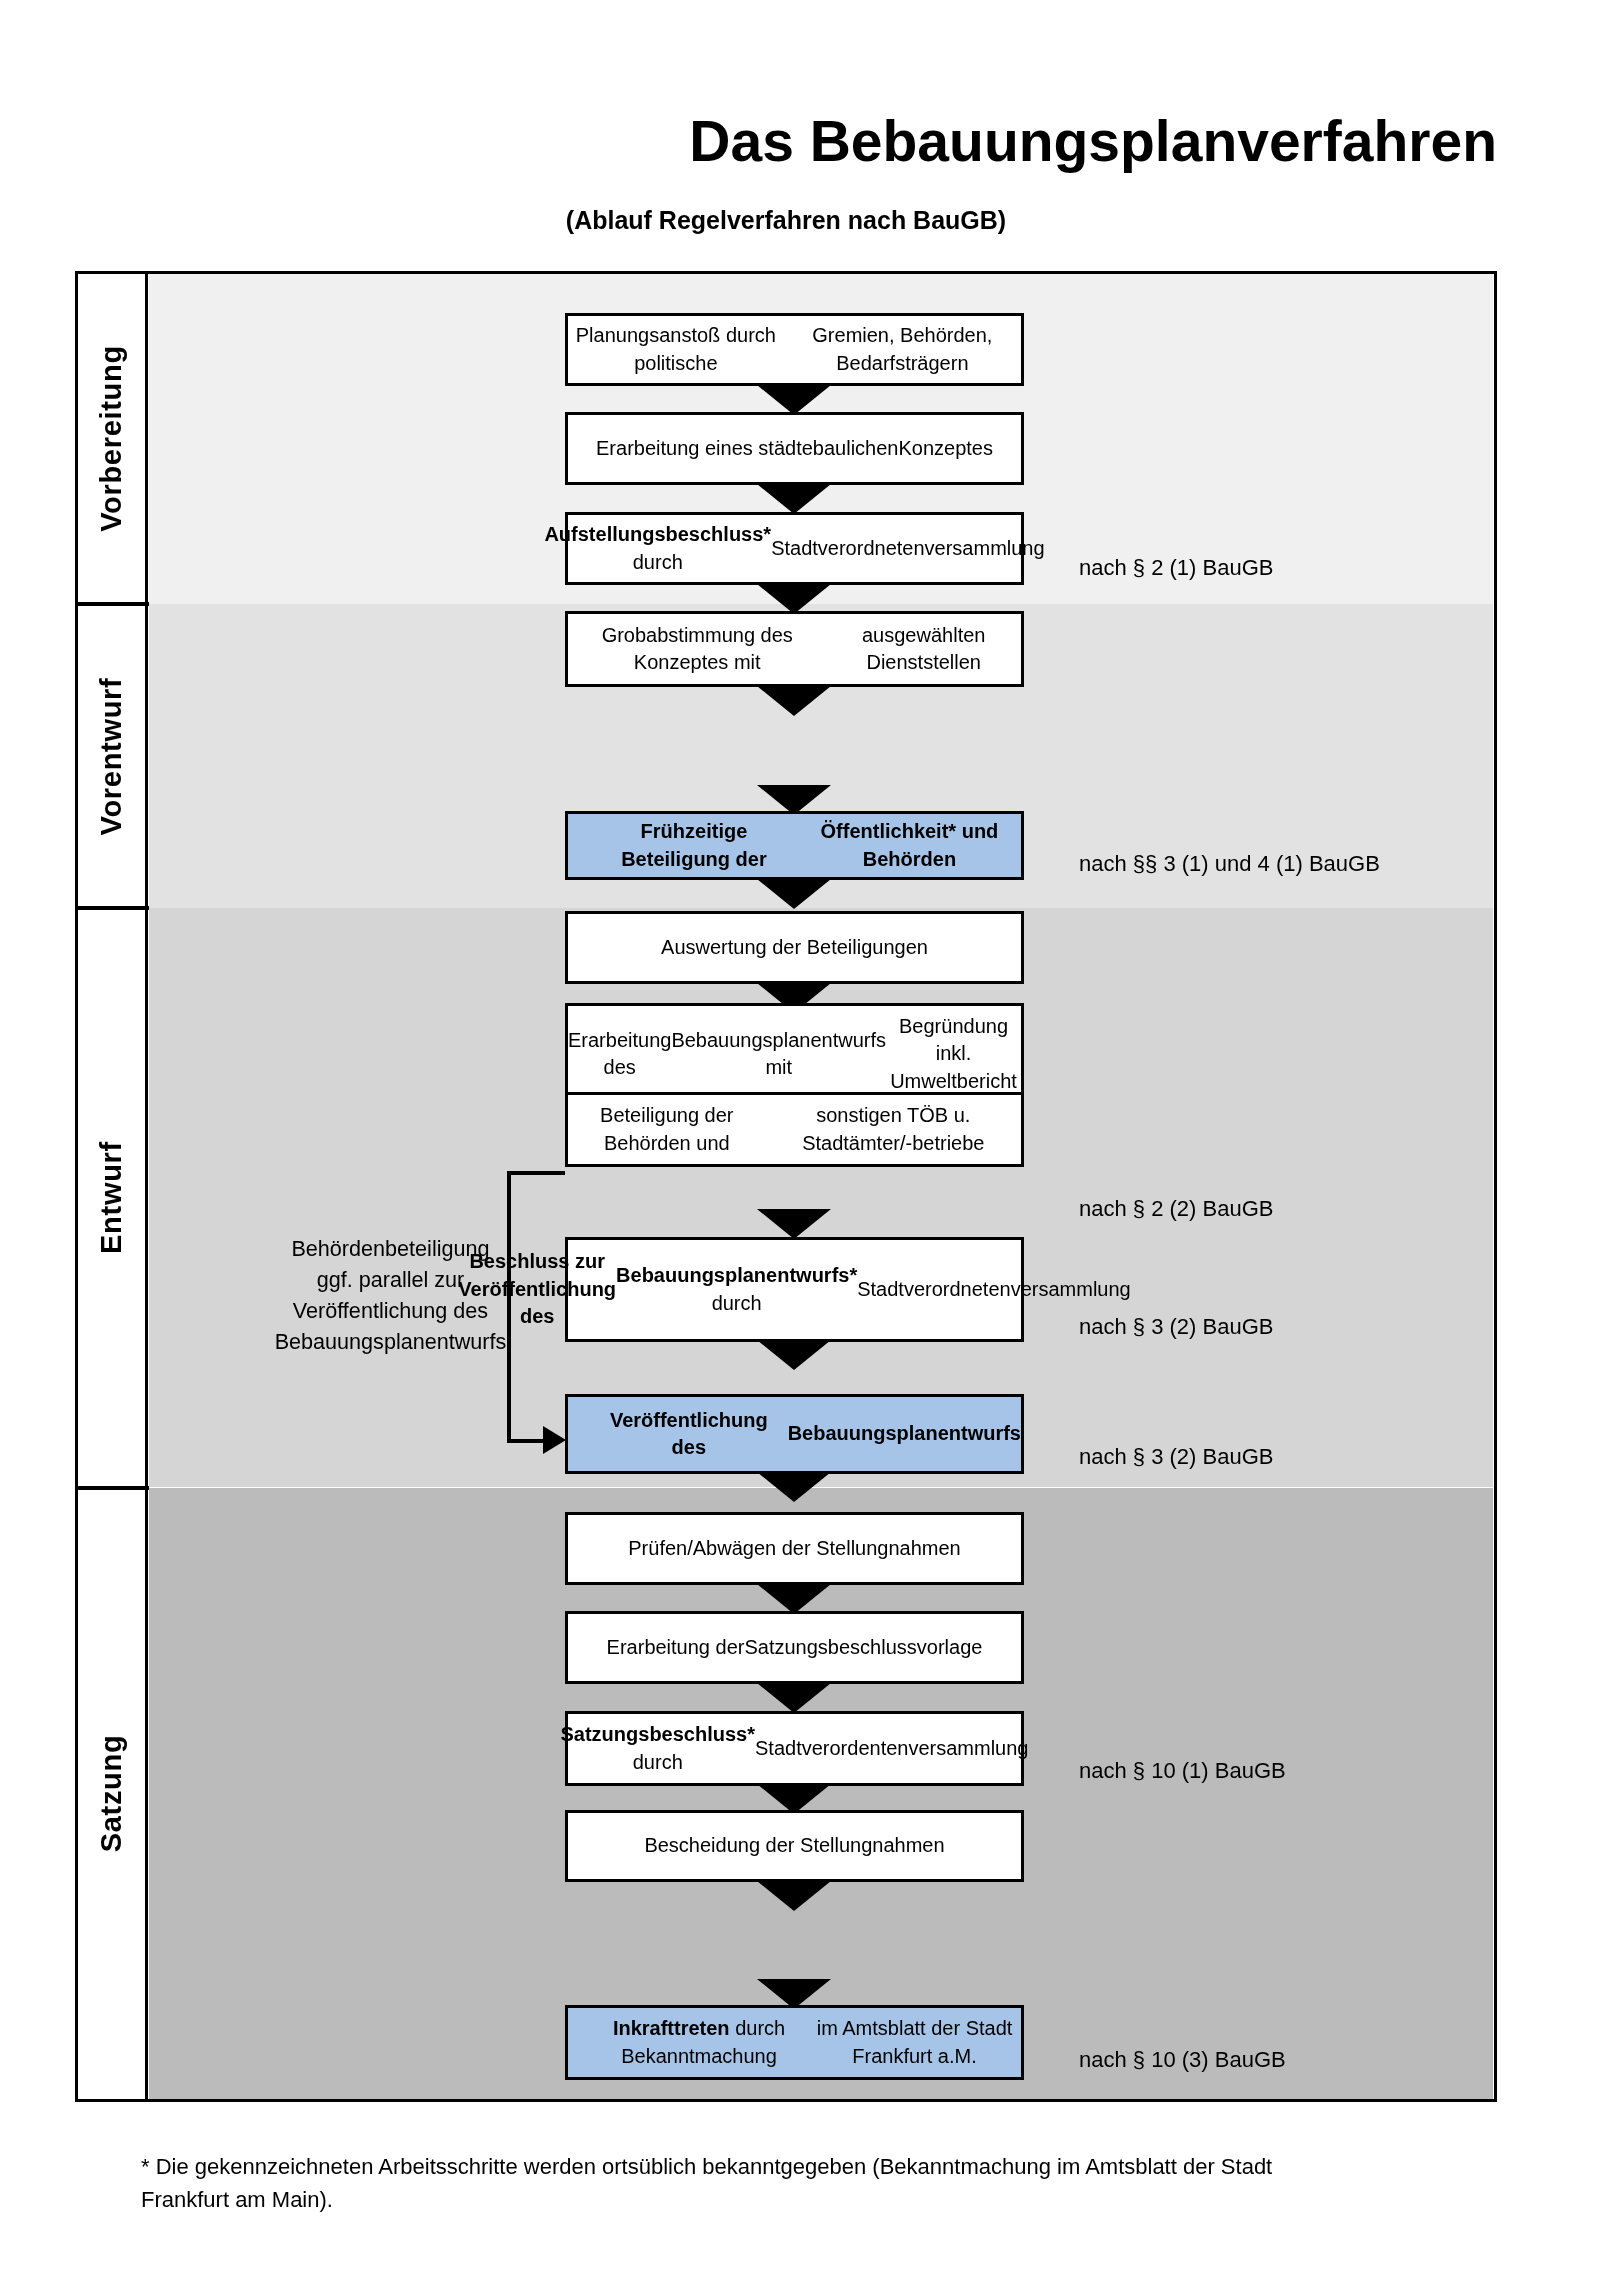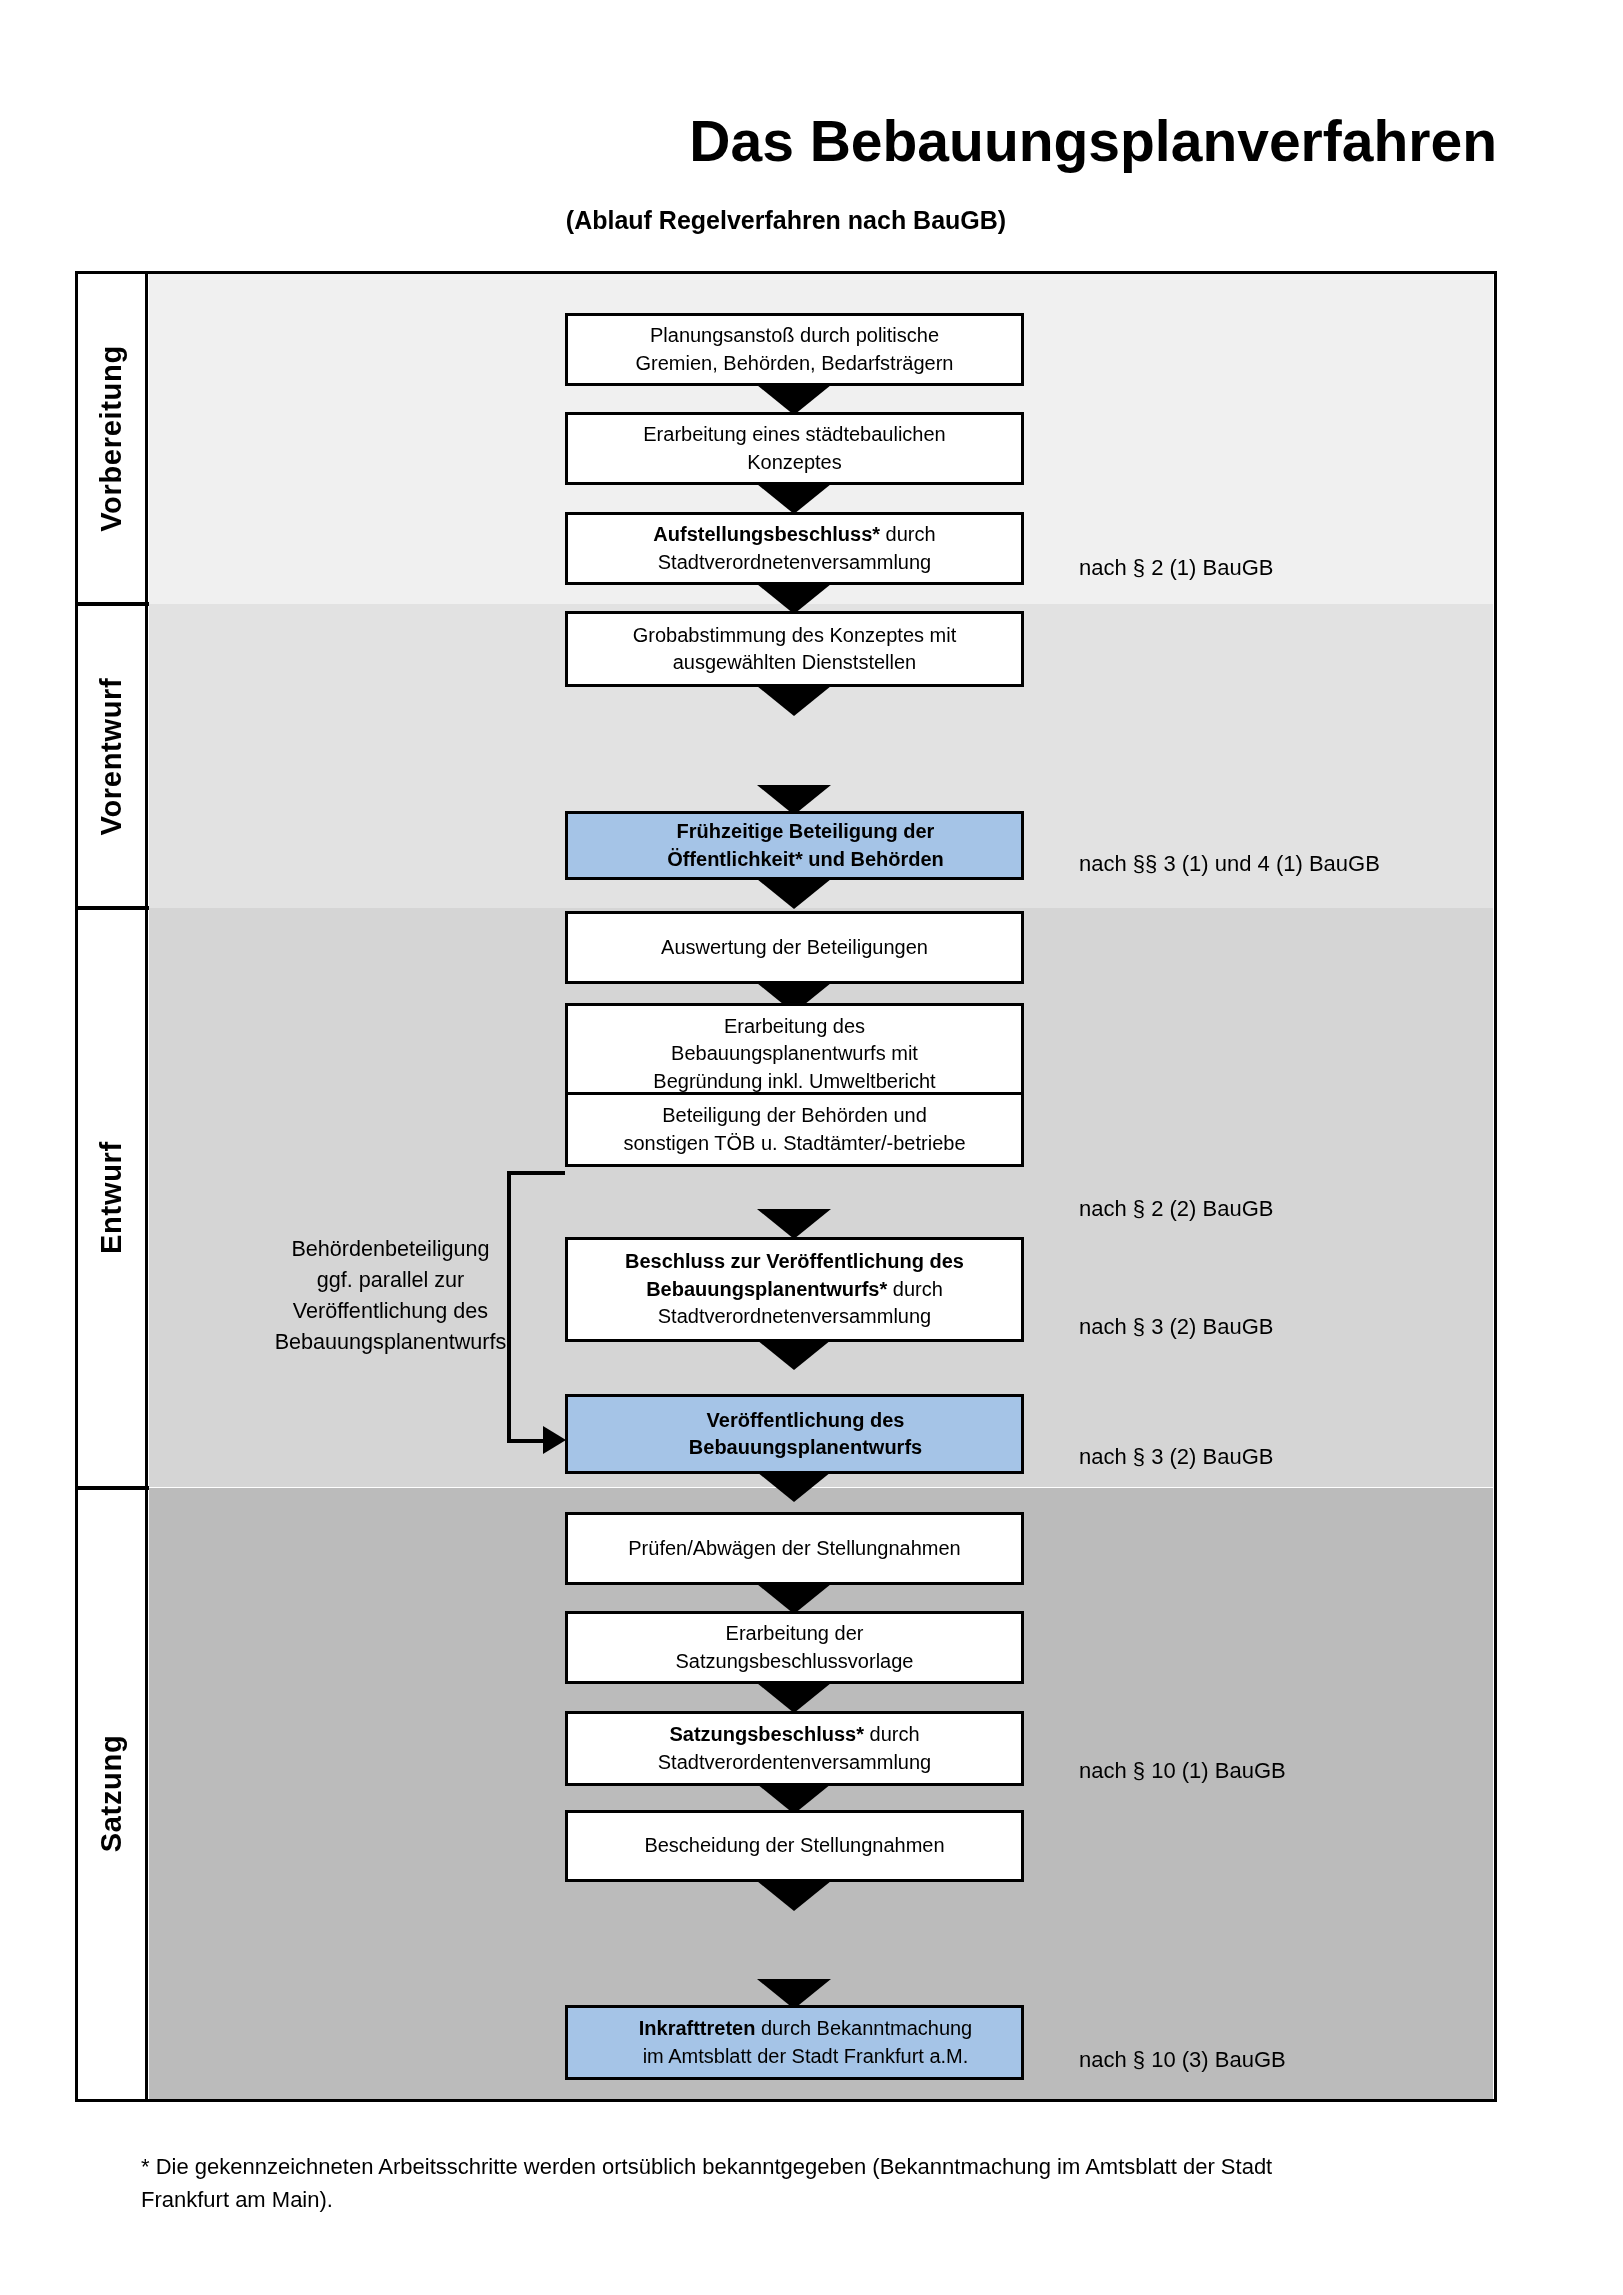--- a/index.html
+++ b/index.html
@@ -25,21 +25,21 @@
   .band.b2{top:330px;height:304px;background:#e2e2e2;}
   .band.b3{top:634px;height:579px;background:#d5d5d5;}
   .band.b4{top:1214px;height:611px;background:#bbbbbb;}
   .sidebar{position:absolute;left:0;top:0;width:67px;height:1825px;background:#fff;border-right:3.9px solid #000;}
   .vcell{position:absolute;left:0;width:67px;display:flex;align-items:center;justify-content:center;}
   .vcell span{transform:rotate(-90deg);font-weight:700;font-size:29px;white-space:nowrap;letter-spacing:0.7px;}
   .sep{position:absolute;left:0;width:71px;height:3.9px;background:#000;}
   .step{
     position:absolute;left:487px;width:459px;box-sizing:border-box;
     background:#fff;border:3.9px solid #000;
-    display:flex;flex-direction:column;justify-content:center;align-items:center;
+    display:flex;flex-direction:row;justify-content:center;align-items:center;
     text-align:center;font-size:20px;line-height:27.5px;
   }
   .step.hl{background:#a5c4e7;padding-left:22px;}
   .bd{font-weight:700;}
   .arrow-down{
     position:absolute;left:679px;width:0;height:0;
     border-left:37px solid transparent;border-right:37px solid transparent;
     border-top:30px solid #000;
   }
   .ref{position:absolute;left:1001px;font-size:22px;line-height:26px;white-space:nowrap;}

